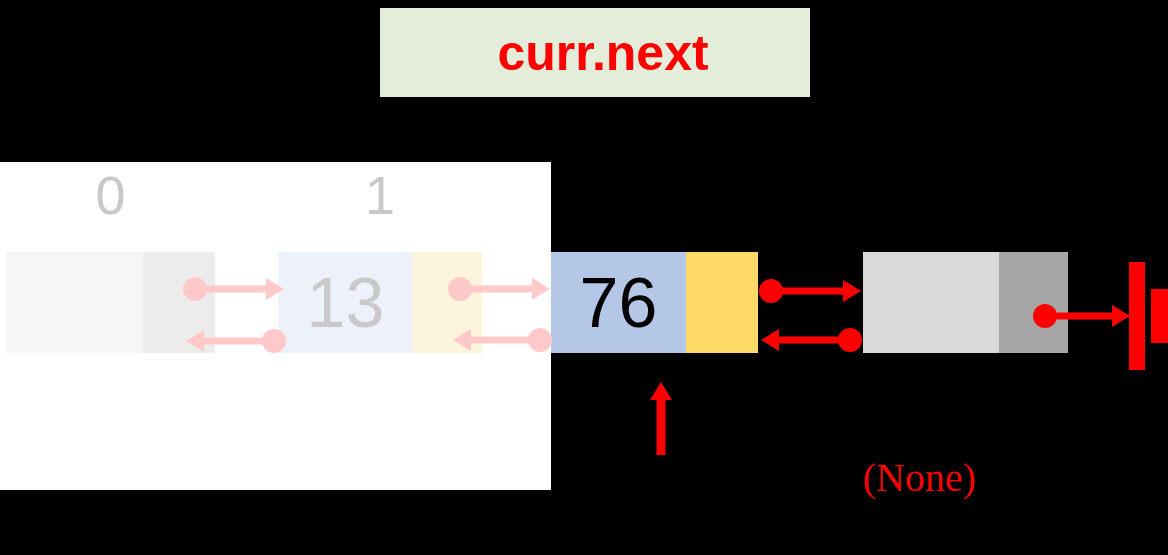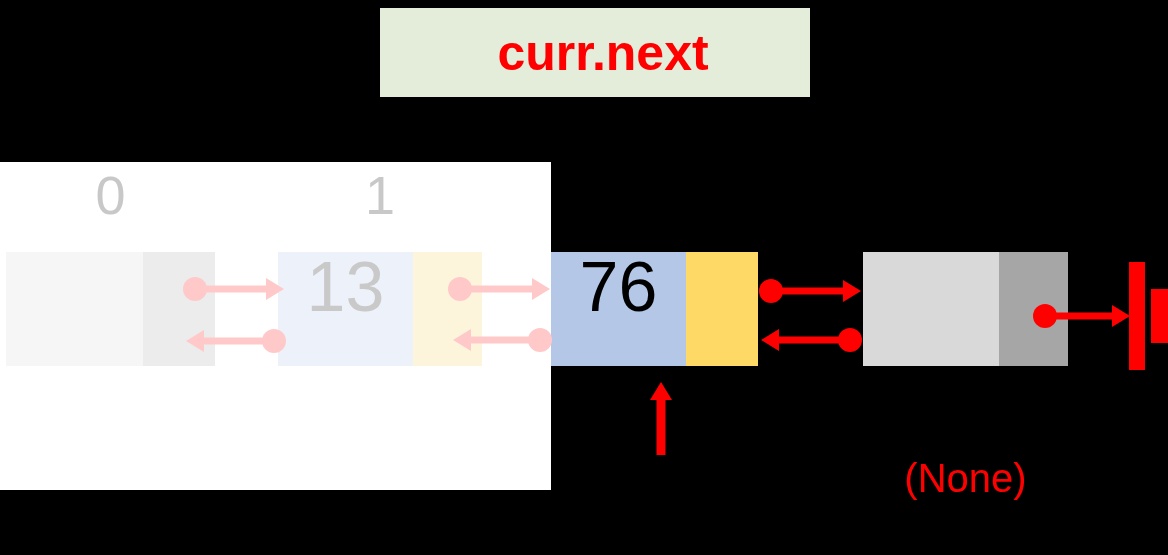--- a/index.html
+++ b/index.html
@@ -17,39 +17,39 @@
   }
   #title-box .kw{color:var(--title_text);margin-right:0.28em;}
   #title-box .expr{color:var(--red);margin-left:16px;}
   #white-panel{left:0;top:162px;width:551px;height:328px;background:var(--panel);}
   .index-label{
     top:166px;text-align:center;
     font-size:54px;line-height:1.1;color:var(--index_label);
   }
   #index-label-0{left:6px;width:209px;}
   #index-label-1{left:278px;width:204px;}
-  .cell{top:252px;height:114px;display:flex;justify-content:center;}
+  .cell{top:252px;height:101px;display:flex;align-items:center;justify-content:center;}
   .value-text{font-size:70px;line-height:1;}
   #node0-value{left:6px;width:137px;background:var(--visited_value0_bg);}
   #node0-pointer{left:143px;width:72px;background:var(--visited_pointer0_bg);}
   #node1-value{left:278px;width:135px;background:var(--visited_value1_bg);color:var(--faded_text);}
   #node1-pointer{left:413px;width:69px;background:var(--visited_pointer1_bg);}
   #node2-value{left:551px;width:135px;background:var(--curr_value_bg);color:#000;}
   #node2-pointer{left:686px;width:72px;background:var(--curr_pointer_bg);}
   #node3-value{left:863px;width:136px;background:var(--next_value_bg);}
   #node3-pointer{left:999px;width:69px;background:var(--next_pointer_bg);}
   #arrow-layer{left:0;top:0;width:1168px;height:555px;pointer-events:none;}
   .pink line{stroke:var(--faded_pink);stroke-width:7;}
   .pink circle,.pink polygon{fill:var(--faded_pink);}
   .redv line{stroke:var(--red);stroke-width:7;}
   .redv circle,.redv polygon,.redv rect{fill:var(--red);}
   .redv line.thick{stroke-width:9;}
   #none-label{
-    left:863px;top:456px;width:205px;text-align:center;
-    font-size:40px;line-height:1.1;color:var(--red);
+    left:863px;top:456px;width:205px;text-align:left;
+    font-size:40px;line-height:1.1;color:var(--red);font-family:Liberation Serif, serif;
   }
 </style>
 </head>
 <body>
 
 <div id="canvas">
 
   <div id="title-box" class="abs">
     <span class="expr">curr.next</span>
   </div>

